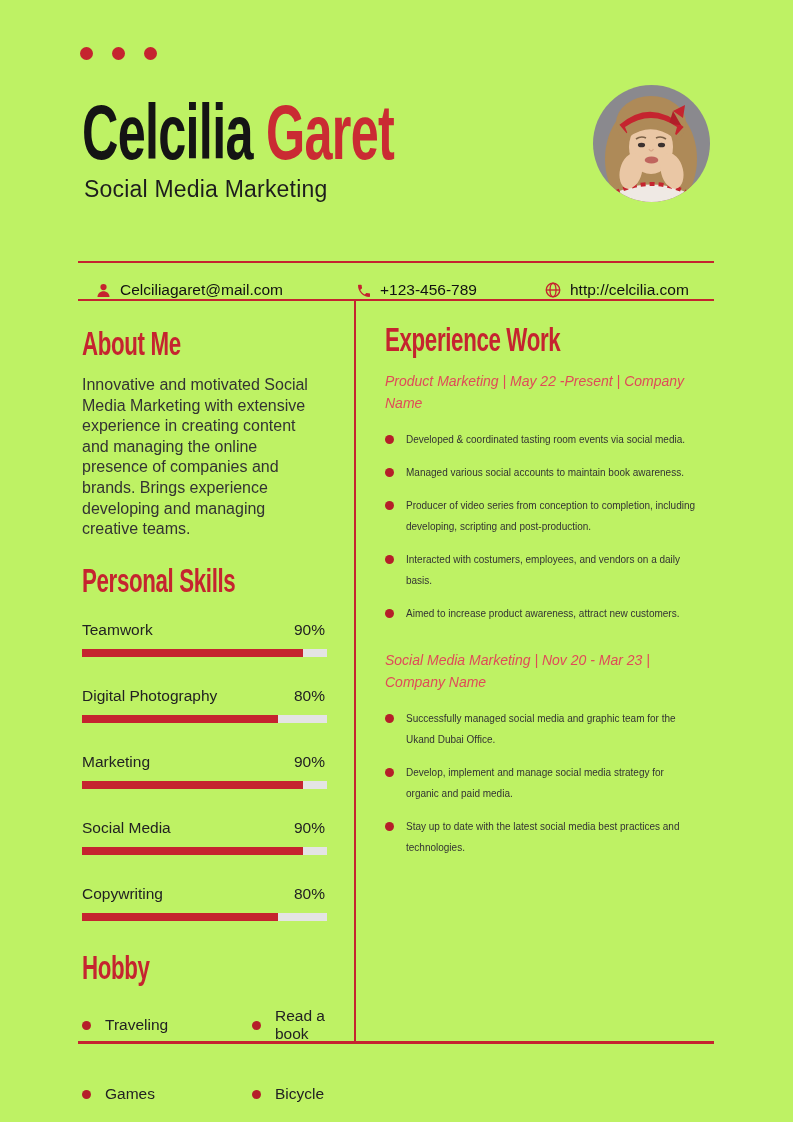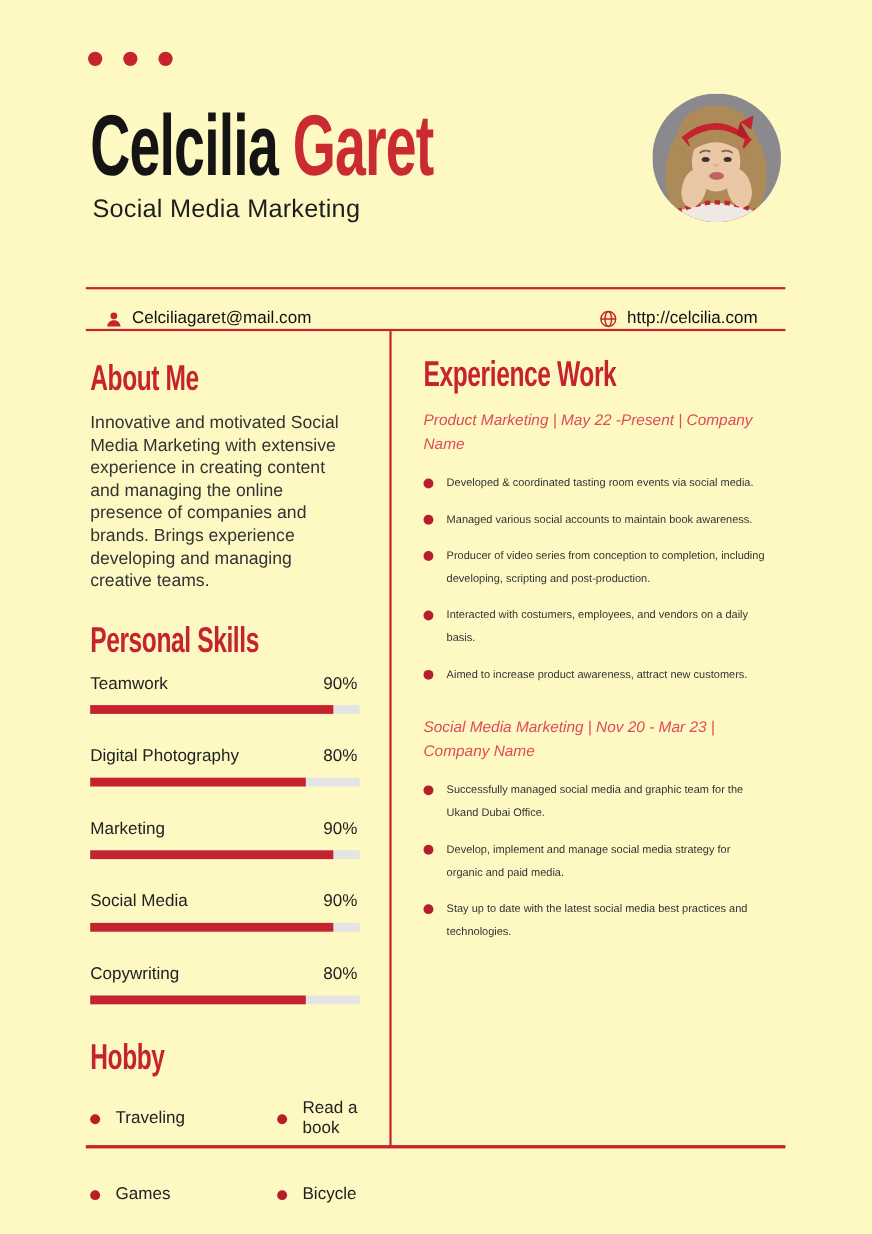--- a/index.html
+++ b/index.html
@@ -1,17 +1,17 @@
 <!DOCTYPE html>
 <html><head>
 <meta charset="utf-8">
 <style>
   html,body{margin:0;padding:0;background:#ffffff;}
   body{font-family:"Liberation Sans",sans-serif;-webkit-font-smoothing:antialiased;}
-  .page{position:relative;width:793px;height:1122px;background:#fef9c3;overflow:hidden;}
+  .page{position:relative;width:793px;height:1122px;background:#bef264;overflow:hidden;}
 
   
   .dots{position:absolute;left:80px;top:47px;display:flex;gap:19px;}
   .dot{width:13px;height:13px;border-radius:50%;background:#c5242f;}
   .name{position:absolute;left:82px;top:92px;white-space:nowrap;font-weight:800;
         font-size:70px;line-height:72px;letter-spacing:-1px;
         transform:scale(0.72,1.12);transform-origin:left top;color:#141414;}
   .name .accent{color:#ca2b33;}
   .subtitle{position:absolute;left:84px;top:176px;font-size:23px;color:#1d1d1d;letter-spacing:0.2px;}
   .photo{position:absolute;left:593px;top:85px;width:117px;height:117px;border-radius:50%;overflow:hidden;}
@@ -30,21 +30,21 @@
   
   .col-left{position:absolute;left:82px;top:326px;width:243px;}
   .col-right{position:absolute;left:385px;top:322px;width:312px;}
 
   .sec-h{font-weight:800;font-size:31px;line-height:36px;letter-spacing:-0.5px;color:#c5242f;
          transform:scale(0.72,1.05);transform-origin:left center;white-space:nowrap;}
 
   .about-p{margin:13px 0 0 0;font-size:16px;line-height:20.6px;color:#333;}
 
   .skills-h{margin-top:24px;}
-  .skill{margin-top:12px;}
+  .skill{margin-top:20px;}
   .skill-top{display:flex;justify-content:space-between;align-items:baseline;
              font-size:15.5px;color:#222;line-height:20px;margin-bottom:9px;}
   .bar-track{width:245px;height:8px;background:#e4e4e4;}
   .bar-fill{height:8px;background:#c5242f;}
   .skill + .skill{margin-top:29px;}
 
   .hobby-h{margin-top:30px;}
   .hobby-grid{margin-top:20px;display:grid;grid-template-columns:128px 1fr;row-gap:23px;gap:42px;}
   .hobby-item{display:flex;align-items:center;gap:14px;font-size:15.5px;color:#222;}
   .bullet-dot{flex:none;width:9px;height:9px;border-radius:50%;background:#b51f29;margin-top:1px;}
@@ -93,20 +93,26 @@
   </div>
 
   <div class="contact">
     <div class="c-item" style="left:17px">
       <svg width="17" height="17" viewBox="0 0 24 24">
           <circle cx="12" cy="7.2" r="4.4" fill="#c5242f"></circle>
           <path d="M3.5 21c0-4.7 3.8-8.1 8.5-8.1s8.5 3.4 8.5 8.1Z" fill="#c5242f"></path>
         </svg>
       <span>Celciliagaret@mail.com</span>
     </div>
+    <div class="c-item" style="left:278px">
+      <svg width="16" height="16" viewBox="0 0 24 24">
+          <path fill="#c5242f" d="M6.62 10.79c1.44 2.83 3.76 5.14 6.59 6.59l2.2-2.2c.27-.27.67-.36 1.02-.24 1.12.37 2.33.57 3.57.57.55 0 1 .45 1 1V20c0 .55-.45 1-1 1C10.61 21 3 13.39 3 3.5 3 2.95 3.45 2.5 4 2.5h3.5c.55 0 1 .45 1 1 0 1.25.2 2.45.57 3.57.11.35.03.74-.25 1.02l-2.2 2.2Z"></path>
+        </svg>
+      <span>+123-456-789</span>
+    </div>
     <div class="c-item" style="left:466px">
       <svg width="18" height="18" viewBox="0 0 24 24">
           <g fill="none" stroke="#c5242f" stroke-width="1.8">
             <circle cx="12" cy="12" r="9"></circle>
             <ellipse cx="12" cy="12" rx="4" ry="9"></ellipse>
             <line x1="3" y1="12" x2="21" y2="12"></line>
           </g>
         </svg>
       <span>http://celcilia.com</span>
     </div>

